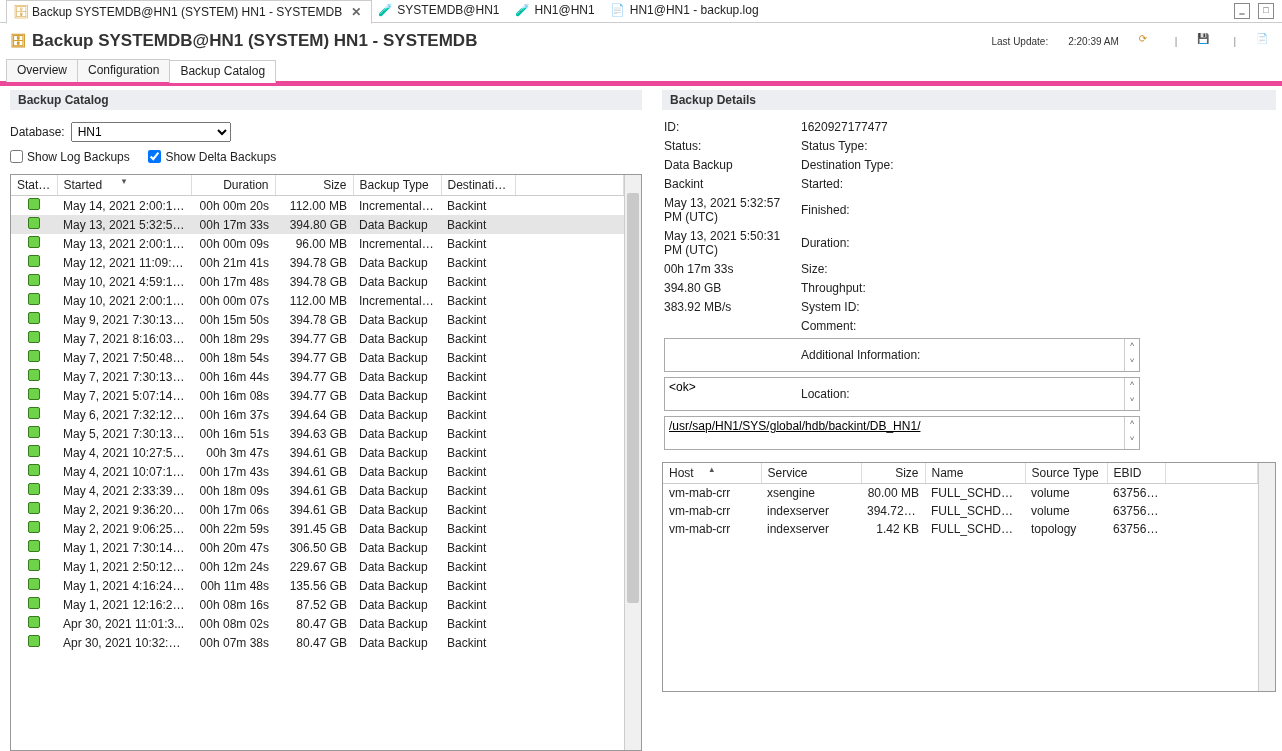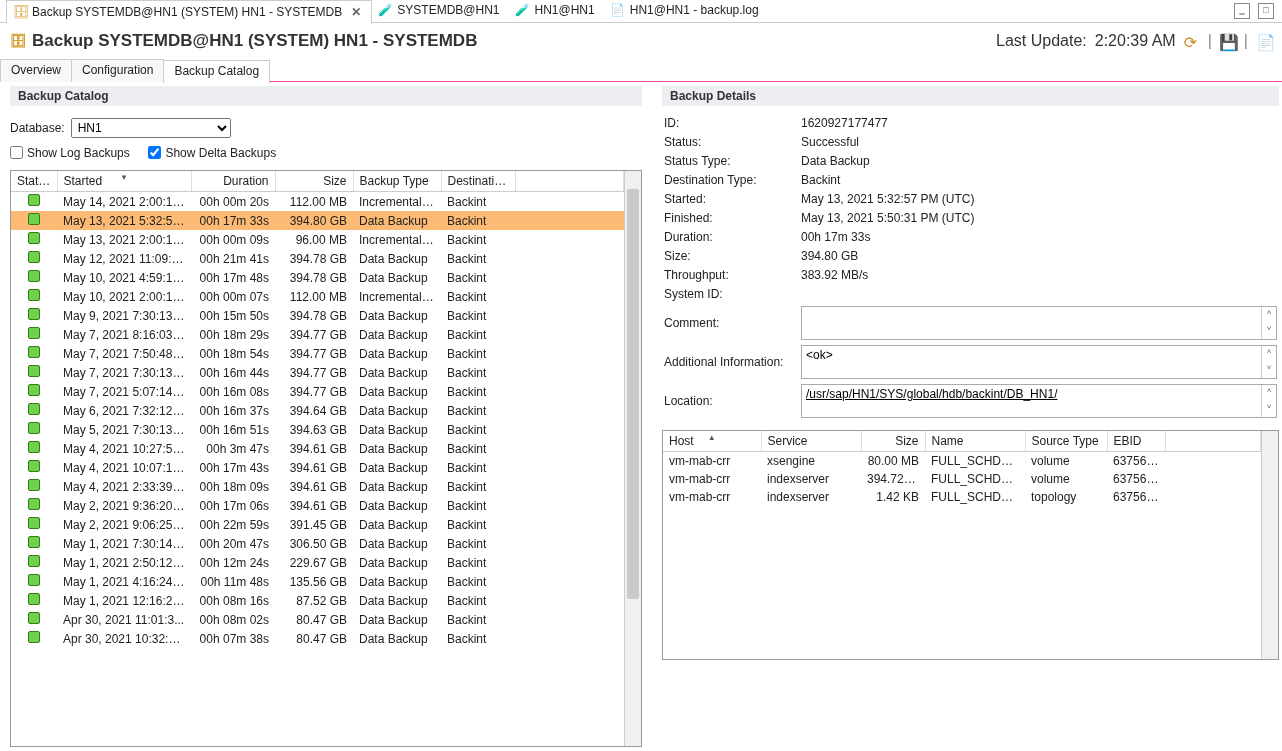--- a/index.html
+++ b/index.html
@@ -7,39 +7,39 @@
 .tab{display:flex;align-items:center;gap:5px;padding:2px 10px 2px 6px;height:18px;cursor:pointer;white-space:nowrap}
 .tab.active{background:#fff;border:1px solid #ccc;border-bottom:1px solid #fff;position:relative;top:1px}
 .tab .x{color:#666;font-weight:bold;margin-left:4px}
 .winctrls{margin-left:auto;display:flex;gap:8px;padding-right:8px;color:#555}
 .winctrls span{width:14px;height:14px;border:1px solid #888;display:inline-block;font-size:9px;text-align:center;line-height:12px}
 .icon-b{width:14px;height:14px;display:inline-block;text-align:center;line-height:14px}
 .db-ic{color:#d49a2a;font-size:13px}
 .doc-ic{color:#5a8fd6;font-size:12px}
 .titlebar{display:flex;align-items:center;height:28px;padding:4px 10px}
 .titlebar h1{font-size:17px;font-weight:600;margin:0;color:#333;display:flex;align-items:center;gap:8px}
-.titlebar .right{margin-left:auto;display:flex;align-items:center;gap:8px;font-size:16px;color:#333}
+.titlebar .right{margin-left:auto;display:flex;align-items:center;gap:20px;font-size:10px;color:#333}
 .titlebar .right .ibtn{width:16px;height:16px;color:#c79023}
-.subtabs{display:flex;border-bottom:1px solid #ec4899;height:22px}
+.subtabs{display:flex;padding-left:6px;border-bottom:5px solid #ec4899;height:22px}
 .subtabs .stab{padding:3px 10px;border:1px solid #ccc;border-bottom:none;margin-right:-1px;background:#f7f7f7;cursor:pointer;height:16px}
 .subtabs .stab.active{background:#fff;position:relative;top:1px}
 .body{display:flex;height:calc(751px - 22px - 36px - 22px)}
 .pane{flex:0 0 632px;padding:4px 6px 6px 10px;display:flex;flex-direction:column}
 .pane.right{flex:1;padding-left:14px}
 .paneheader{background:#eceef1;padding:3px 8px;font-weight:600;color:#333;margin-bottom:8px}
 .row{display:flex;align-items:center;gap:6px;margin:4px 0}
 select{font-family:inherit;font-size:12px;padding:1px 2px;width:160px}
 input[type=checkbox]{margin:0 4px 0 0;vertical-align:-2px}
 .tablewrap{border:1px solid #999;flex:1;display:flex;min-height:0;margin-top:6px}
 .table{flex:1;overflow:hidden}
 table{border-collapse:collapse;width:100%;table-layout:fixed}
 th{font-weight:400;text-align:left;padding:3px 6px;border-right:1px solid #ddd;border-bottom:1px solid #ccc;background:#fff;position:relative;white-space:nowrap;overflow:hidden;text-overflow:ellipsis}
 th.right,td.right{text-align:right}
 td{padding:2px 6px;white-space:nowrap;overflow:hidden;text-overflow:ellipsis}
-tr.sel td{background:#fdba74}
+tr.sel td{background:#e5e5e5}
 .status-dot{width:10px;height:10px;border:1px solid #3a7a1e;background:#6fd34a;display:inline-block;border-radius:2px}
 .vscroll{width:16px;background:#f0f0f0;border-left:1px solid #ccc;position:relative}
 .vscroll .thumb{position:absolute;left:2px;right:2px;background:#c9c9c9;border-radius:2px}
 .sortarrow{position:absolute;left:50%;top:1px;transform:translateX(-50%);font-size:9px;color:#555}
 .details{display:grid;grid-template-columns:135px 1fr;row-gap:5px;column-gap:2px;align-items:center;margin:2px 2px 6px 2px}
 .details .lbl{color:#222}
 .ta{display:flex;border:1px solid #aaa;width:474px}
 .ta textarea{flex:1;border:none;resize:none;font-family:inherit;font-size:12px;padding:2px 4px;height:28px;outline:none}
 .ta .spin{width:14px;display:flex;flex-direction:column;border-left:1px solid #ccc}
 .ta .spin span{flex:1;font-size:8px;color:#666;text-align:center;line-height:12px}
@@ -358,21 +358,20 @@
         </div>
     </div>
   </div>
 
   <div class="pane right">
     <div class="paneheader">Backup Details</div>
     <div class="details" id="det-grid">
         <div class="lbl">ID:</div>
         <div>1620927177477</div>
         <div class="lbl">Status:</div>
-        <div>Successful</div>
         <div class="lbl">Status Type:</div>
         <div>Data Backup</div>
         <div class="lbl">Destination Type:</div>
         <div>Backint</div>
         <div class="lbl">Started:</div>
         <div>May 13, 2021 5:32:57 PM (UTC)</div>
         <div class="lbl">Finished:</div>
         <div>May 13, 2021 5:50:31 PM (UTC)</div>
         <div class="lbl">Duration:</div>
         <div>00h 17m 33s</div>

